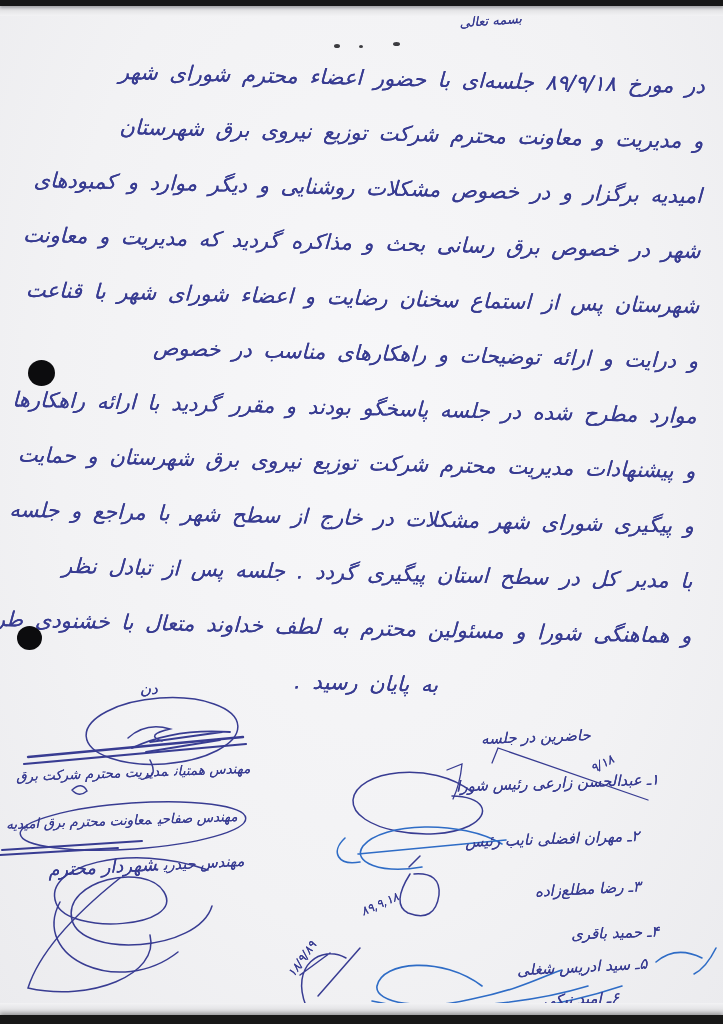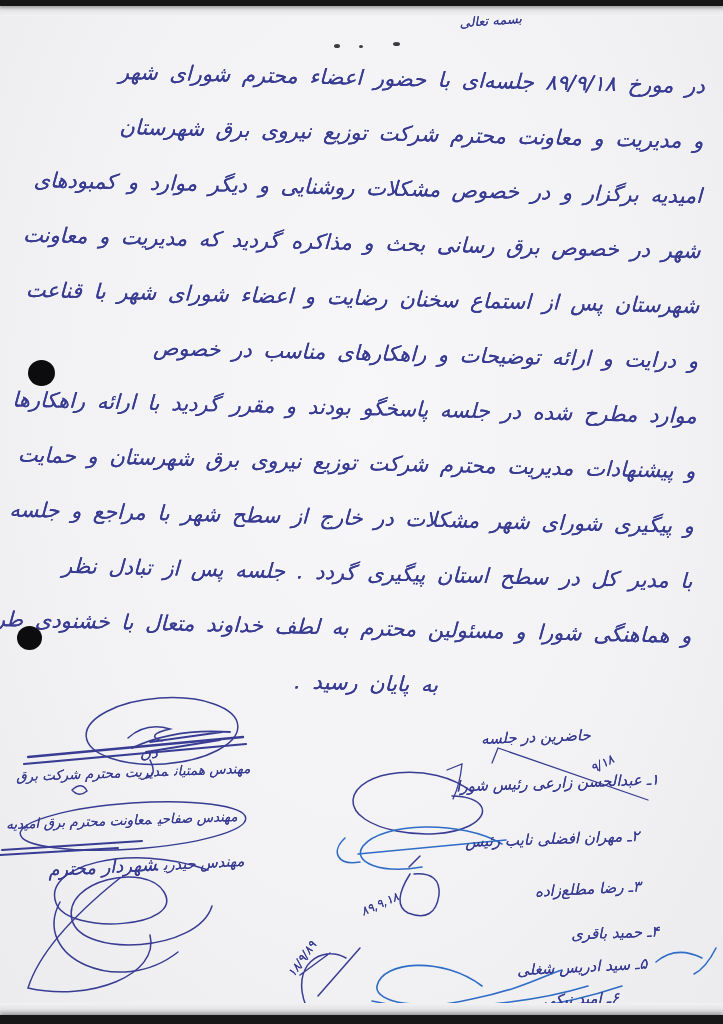--- a/index.html
+++ b/index.html
@@ -69,21 +69,21 @@
   .signer .role{margin-right:6px;}
   .signer.s1{top:764px;left:16px;transform:rotate(-2deg);}
   .signer.s2{top:812px;left:6px;transform:rotate(-2deg);}
   .signer.s3{top:854px;left:48px;font-size:14.5px;transform:rotate(-3deg);}
   .signer.s3 .role{font-size:18px;}
 
   .date-note{font-size:12.5px;letter-spacing:1px;}
   .date-note.d1{top:756px;left:590px;transform:rotate(-28deg);}
   .date-note.d3{top:897px;left:360px;transform:rotate(-24deg);font-size:12px;}
   .date-note.dcenter{top:952px;left:282px;transform:rotate(-55deg);font-size:12px;}
-  .oval-note{top:744px;left:140px;font-size:15px;}
+  .oval-note{top:680px;left:140px;font-size:15px;}
 
   .sig-layer{position:absolute;left:0;top:0;z-index:2;pointer-events:none;}
   .sig-layer path,.sig-layer ellipse,.sig-layer line{fill:none;stroke-linecap:round;}
 </style>
 </head>
 <body>
 
 <div class="page">
 
   <div class="edge top"></div>

